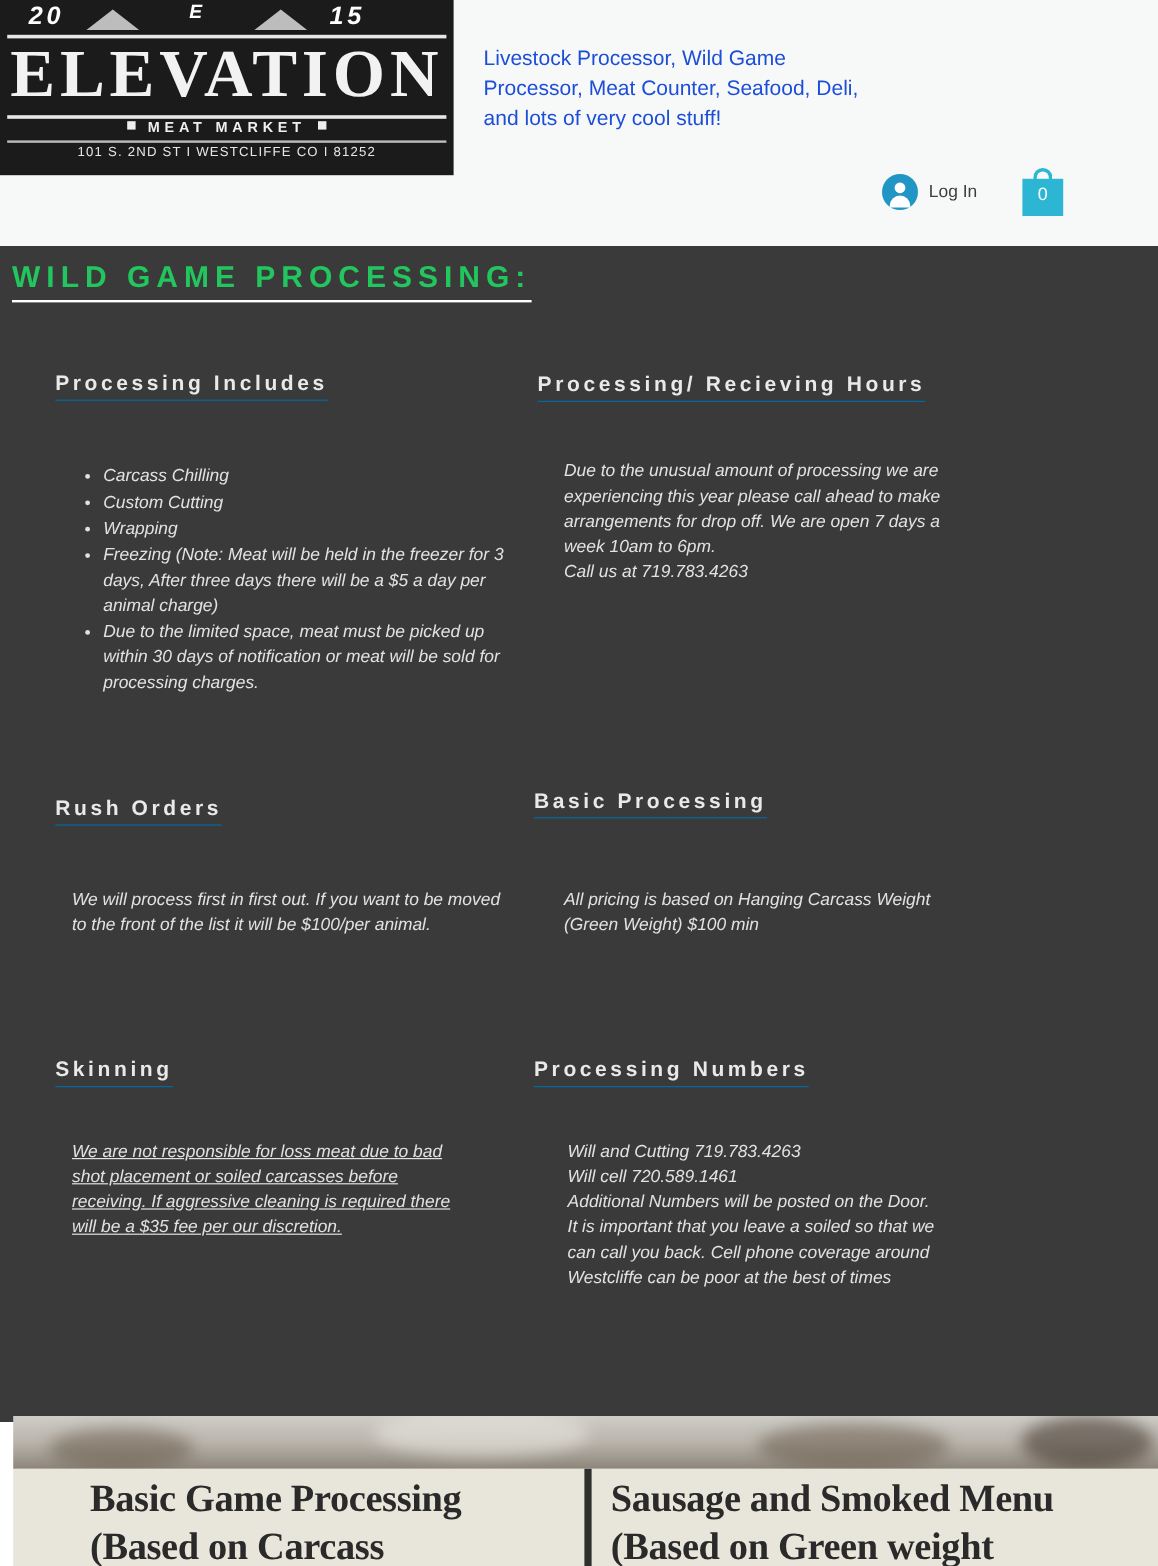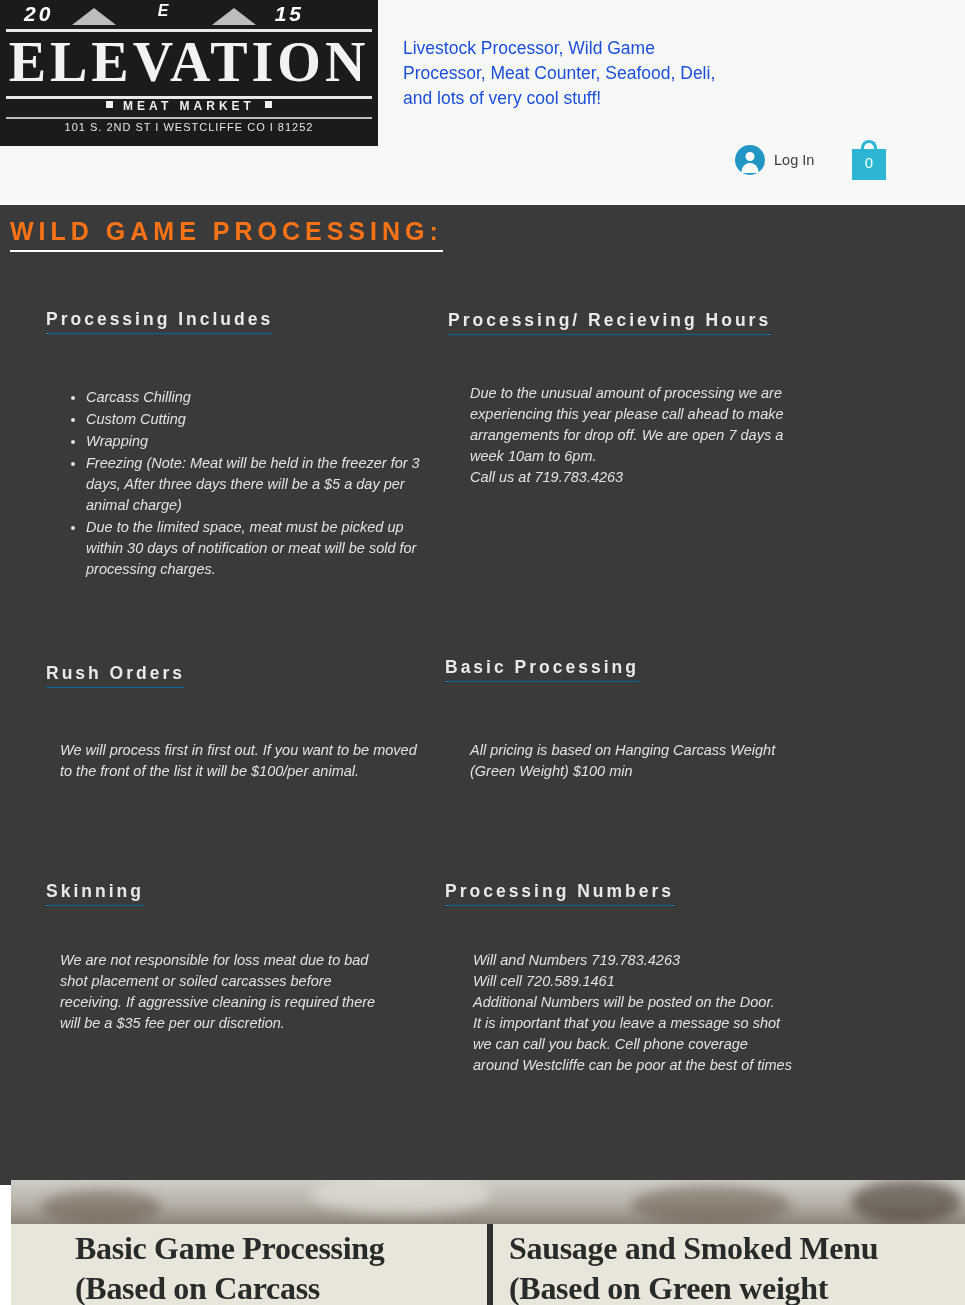--- a/index.html
+++ b/index.html
@@ -164,21 +164,21 @@
     left: 0; top: 205px;
     width: 965px; height: 980px;
     background: #3a3a3a;
   }
   .page-title {
     position: absolute;
     left: 10px; top: 12px;
     font-size: 25px;
     font-weight: bold;
     letter-spacing: 5px;
-    color: #f97316;
+    color: #22c55e;
     border-bottom: 2px solid #ffffff;
     padding-bottom: 4px;
   }
 
   .sec-head {
     position: absolute;
     color: #e9e9e9;
     font-size: 17.5px;
     font-weight: bold;
     letter-spacing: 3px;
@@ -190,21 +190,21 @@
     position: absolute;
     color: #e2e2e2;
     font-size: 14.5px;
     font-style: italic;
     line-height: 21px;
   }
   .body-text ul {
     margin: 4px; padding-left: 22px;
   }
   .body-text li { margin: 0 0 1px 0; }
-  .u { }
+  .u { text-decoration: underline; }
 
   
   #h-includes { left: 46px; top: 104px; }
   #b-includes { left: 60px; top: 178px; width: 380px; }
 
   #h-hours    { left: 448px; top: 105px; }
   #b-hours    { left: 470px; top: 178px; width: 350px; }
 
   #h-rush     { left: 46px; top: 458px; }
   #b-rush     { left: 60px; top: 535px; width: 360px; }
@@ -326,24 +326,24 @@
     <div class="sec-head" id="h-basic">Basic Processing</div>
     <div class="body-text" id="b-basic">All pricing is based on Hanging Carcass Weight (Green Weight) $100 min</div>
 
     <div class="sec-head" id="h-skin">Skinning</div>
     <div class="body-text" id="b-skin">
       <div class="u">We are not responsible for loss meat due to bad shot placement or soiled carcasses before receiving. If aggressive cleaning is required there will be a $35 fee per our discretion.</div>
     </div>
 
     <div class="sec-head" id="h-numbers">Processing Numbers</div>
     <div class="body-text" id="b-numbers">
-      <div>Will and Numbers 719.783.4263</div>
+      <div>Will and Cutting 719.783.4263</div>
       <div>Will cell 720.589.1461</div>
       <div>Additional Numbers will be posted on the Door.</div>
-      <div>It is important that you leave a message so shot we can call you back. Cell phone coverage around Westcliffe can be poor at the best of times</div>
+      <div>It is important that you leave a soiled so that we can call you back. Cell phone coverage around Westcliffe can be poor at the best of times</div>
     </div>
   </div>
 
   <div class="photo-strip">
     <span class="blotch bl1"></span>
     <span class="blotch bl2"></span>
     <span class="blotch bl3"></span>
     <span class="blotch bl4"></span>
   </div>
 

